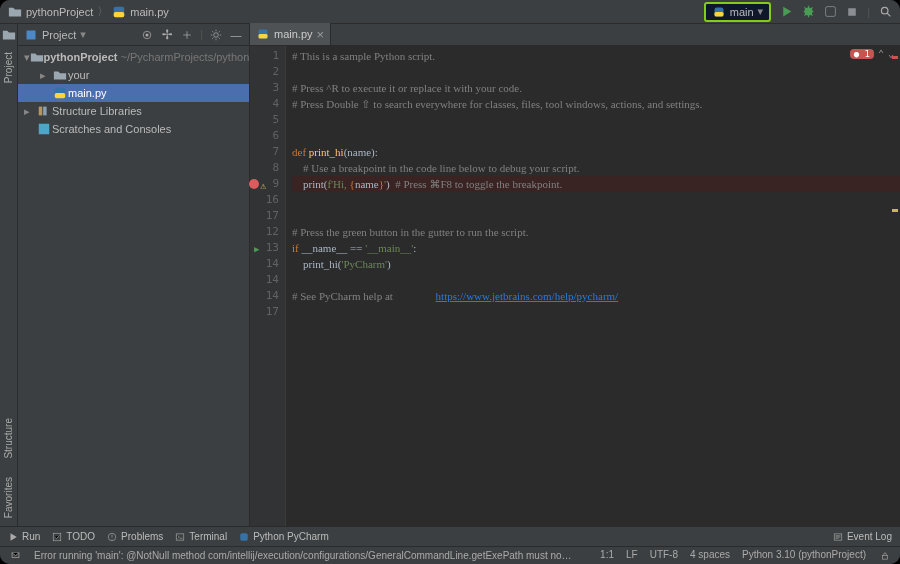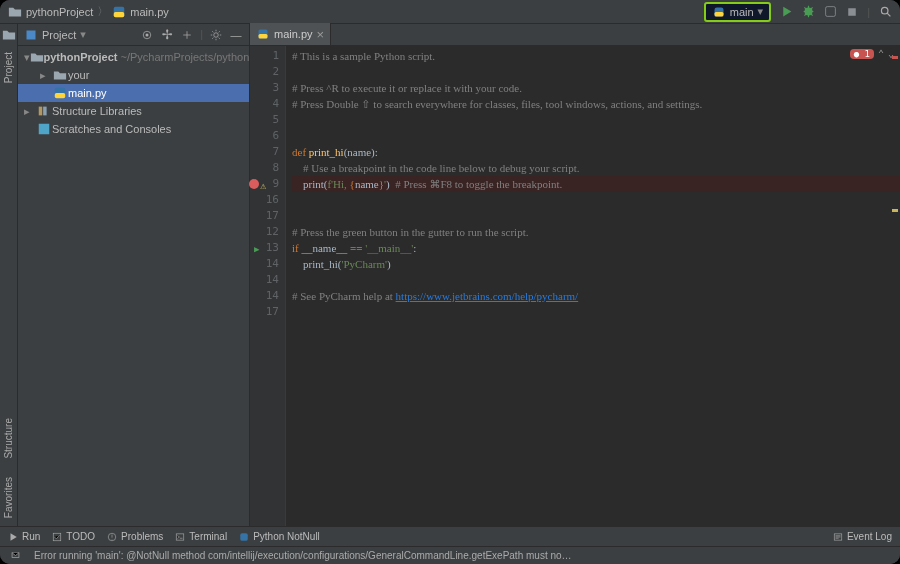--- a/index.html
+++ b/index.html
@@ -39,21 +39,21 @@
   .lnum { height: 16px; position: relative; }
   .lnums .bp { position: absolute; left: -1px; width: 10px; height: 10px; background: #db5c5c; border-radius: 50%; top: 3px; }
   .lnums .warn { position: absolute; left: 10px; top: 2px; color: #c9b55a; font-size: 10px; }
   .lnums .play { position: absolute; left: 4px; top: 1px; color: #499c54; font-size: 9px; }
   .code { flex: 1; padding: 2px 0 0 6px; line-height: 16px; white-space: pre; color: #a9b7c6; overflow: hidden; font-family: Liberation Serif, serif; }
   .code .cmt { color: #808080; }
   .code .kw  { color: #cc7832; }
   .code .fn  { color: #ffc66d; }
   .code .str { color: #6a8759; }
   .code .par { color: #a9b7c6; }
-  .code .lnk { color: #287bde; text-decoration: underline; }
+  .code .lnk { color: #287bde; text-decoration: underline; margin-left: 40px; }
   .code .linebg-bp { background: #3a2323; display: inline-block; width: 100%; }
   .inspect { position: absolute; top: 2px; right: 6px; display: flex; align-items: center; gap: 4px; color: #999; font-size: 10px; }
   .inspect .err { background: #c75450; color: #fff; border-radius: 4px; padding: 0 4px; font-size: 9px; }
   .bottombar { height: 20px; background: #3c3f41; display: flex; align-items: center; color: #bbb; padding: 0 8px; border-top: 1px solid #2b2b2b; gap: 12px; font-size: 10px; }
   .bottombar .item { display: flex; align-items: center; gap: 4px; }
   .bottombar .right { margin-left: auto; display: flex; gap: 4px; align-items: center; }
   .statusbar { height: 18px; background: #3c3f41; display: flex; align-items: center; color: #aaa; padding: 0 8px; font-size: 10px; border-top: 1px solid #2b2b2b; gap: 12px; }
   .statusbar .right { margin-left: auto; display: flex; gap: 12px; }
   .scroll-marker { position: absolute; right: 0; top: 0; width: 10px; height: 100%; }
   .scroll-marker .m { position: absolute; right: 2px; width: 6px; height: 3px; }
@@ -300,35 +300,48 @@
           </svg>
         </span>
       <span>Terminal</span>
     </div>
     <div class="item">
       <span>
           <svg viewBox="0 0 16 16" width="10" height="10">
             <rect width="12" height="12" x="2" y="2" rx="3" fill="#3572A5"></rect>
           </svg>
         </span>
-      <span>Python NotNull</span>
+      <span>Python PyCharm</span>
     </div>
     <div class="right">
       <span>
           <svg viewBox="0 0 16 16" width="10" height="10">
             <rect x="2" y="3" width="12" height="10" fill="none" stroke="#aaa"></rect>
             <path stroke="#aaa" d="M4 6h8M4 8h8M4 10h5"></path>
           </svg>
         </span>
       <span>Event Log</span>
     </div>
   </div>
 
   <div class="statusbar">
     <span class="tool-ic">
         <svg viewBox="0 0 16 16" width="11" height="11">
           <rect x="3" y="4" width="10" height="7" fill="none" stroke="#aaa"></rect>
           <path stroke="#aaa" d="M3 4l5 4 5-4"></path>
         </svg>
       </span>
     <span style="overflow:hidden;text-overflow:ellipsis;white-space:nowrap;max-width:540px">Error running 'main': @NotNull method com/intellij/execution/configurations/GeneralCommandLine.getExePath must not return null (moments ago)</span>
+    <div class="right">
+      <span>1:1</span>
+      <span>LF</span>
+      <span>UTF-8</span>
+      <span>4 spaces</span>
+      <span>Python 3.10 (pythonProject)</span>
+      <span class="tool-ic">
+          <svg viewBox="0 0 16 16" width="10" height="10">
+            <rect x="4" y="7" width="8" height="6" fill="none" stroke="#aaa"></rect>
+            <path stroke="#aaa" fill="none" d="M6 7V5a2 2 0 014 0v2"></path>
+          </svg>
+        </span>
+    </div>
   </div>
 </div>
 
 </body></html>

